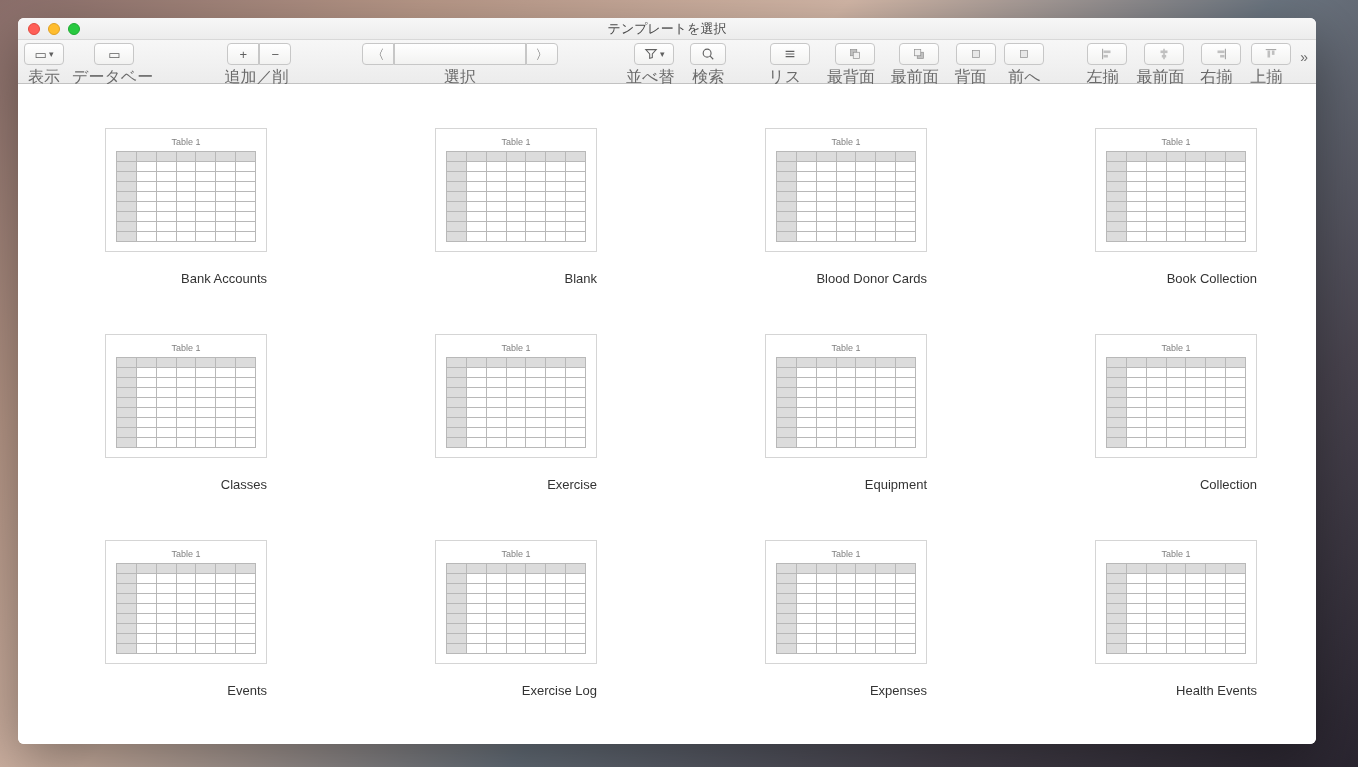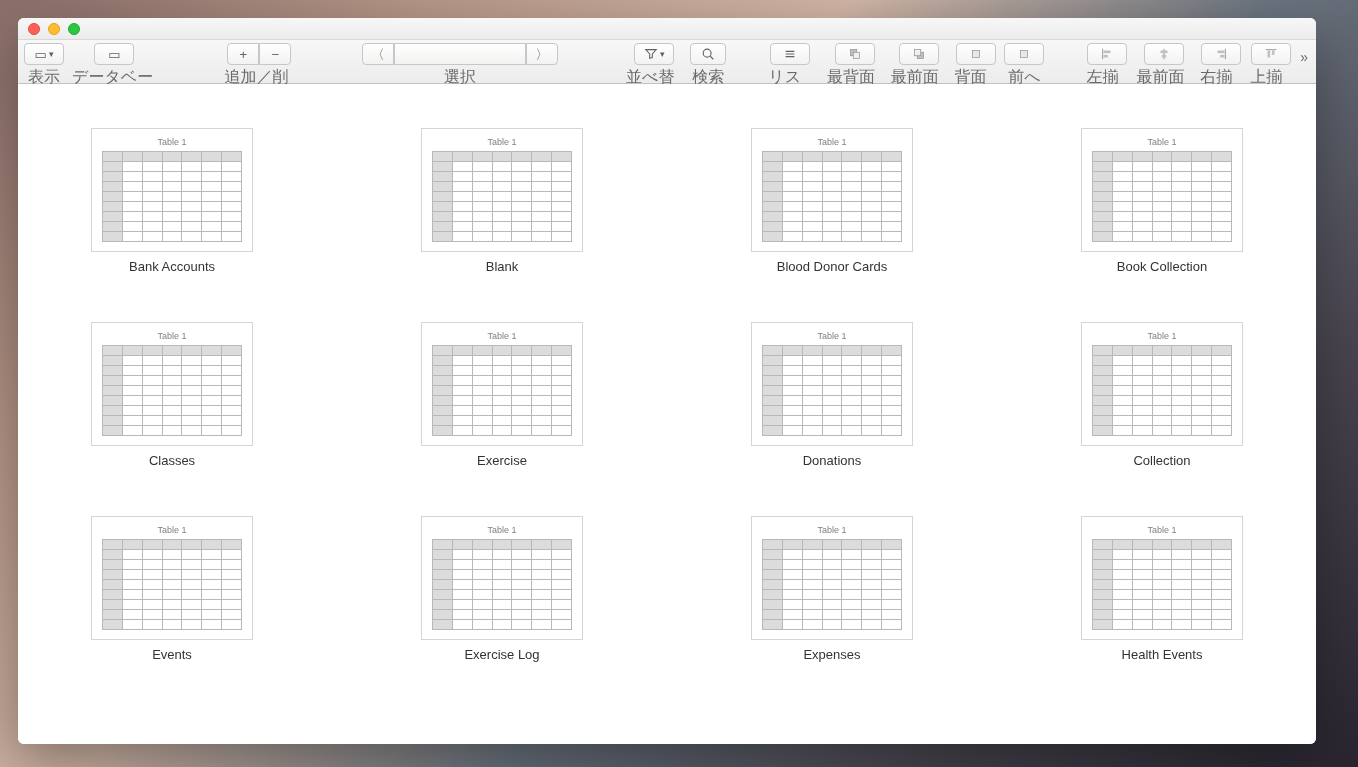--- a/index.html
+++ b/index.html
@@ -117,22 +117,22 @@
       display: grid;
       grid-template-columns: repeat(4, 1fr);
       column-gap: 140px;
       row-gap: 48px;
       max-width: 1180px;
       margin: 0 auto;
     }
     .template-item {
       display: flex;
       flex-direction: column;
-      align-items: center;
-      gap: 0;
+      align-items: flex-end;
+      gap: 12px;
     }
     .thumb {
       width: 162px;
       height: 124px;
       background: #fff;
       border: 1px solid #d5d5d5;
       display: flex;
       flex-direction: column;
       align-items: center;
       padding-top: 8px;
@@ -174,20 +174,21 @@
 <body>
 
 <div class="window">
 
   <div class="titlebar">
     <div class="traffic-lights">
       <div class="traffic-light tl-red"></div>
       <div class="traffic-light tl-yellow"></div>
       <div class="traffic-light tl-green"></div>
     </div>
+    <div class="title">テンプレートを選択</div>
   </div>
 
   <div class="toolbar">
 
     <div class="tool-group">
       <div class="btn-row">
         <div class="btn btn-view">
           <span class="icon-txt">▭</span>
           <span class="icon-txt" style="font-size:9px;margin-left:2px;">▾</span>
         </div>
@@ -1003,21 +1004,21 @@
                   <td></td>
                   <td></td>
                   <td></td>
                   <td></td>
                   <td></td>
                   <td></td>
                 </tr>
               </tbody>
             </table>
           </div>
-          <div class="template-label">Donations</div>
+          <div class="template-label">Equipment</div>
         </div>
         <div class="template-item">
           <div class="thumb">
             <div class="thumb-title">Table 1</div>
             <table class="mini-table">
               <tbody>
                 <tr>
                   <td></td>
                   <td></td>
                   <td></td>

